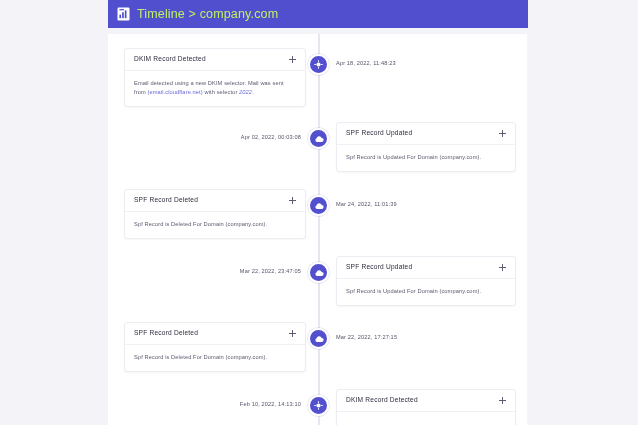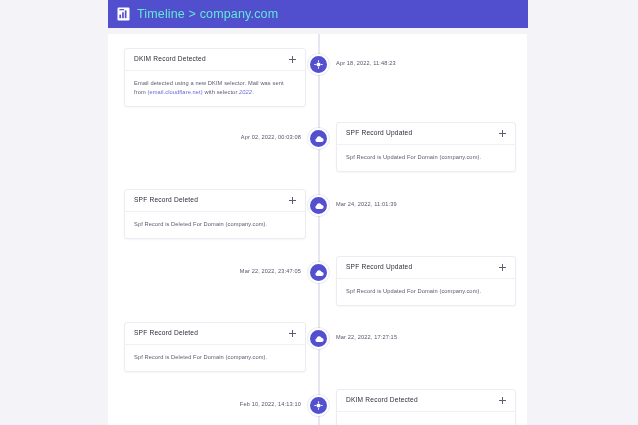--- a/index.html
+++ b/index.html
@@ -37,21 +37,21 @@
     box-sizing: border-box;
   }
   #header-icon {
     width: 13px;
     height: 14px;
     flex: 0 0 auto;
     margin-right: 7px;
     display: block;
   }
   #header-title {
-    color: #5eead4;
+    color: #bef264;
     font-size: 12.5px;
     letter-spacing: 0.15px;
     white-space: nowrap;
     line-height: 1;
   }
 
   
   #timeline-panel {
     position: absolute;
     left: 0;

